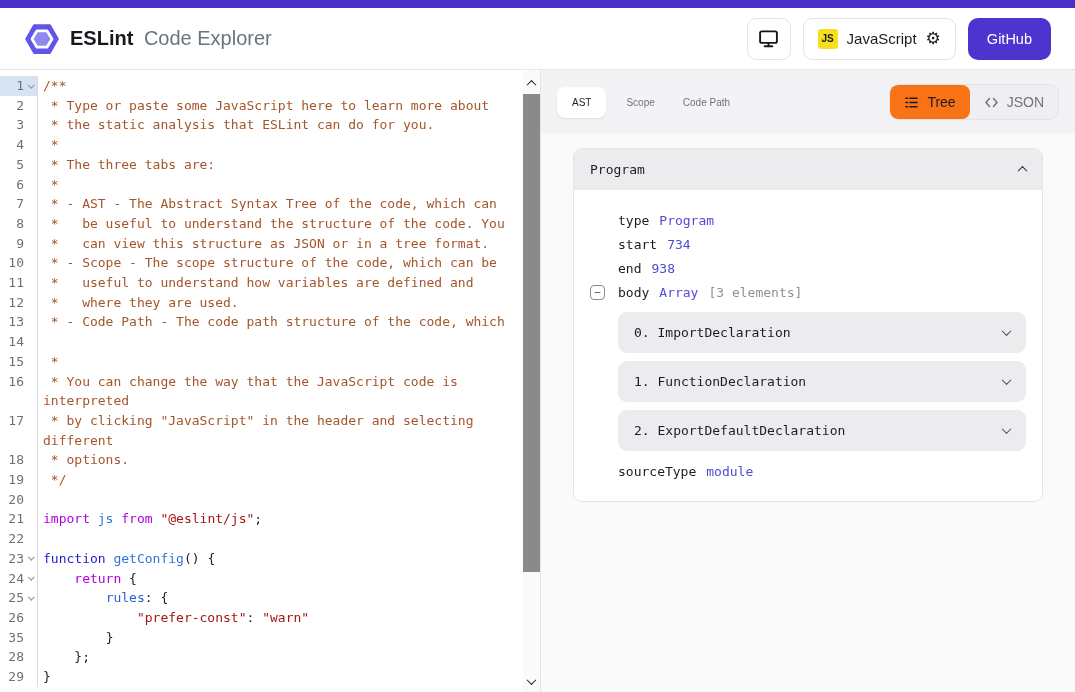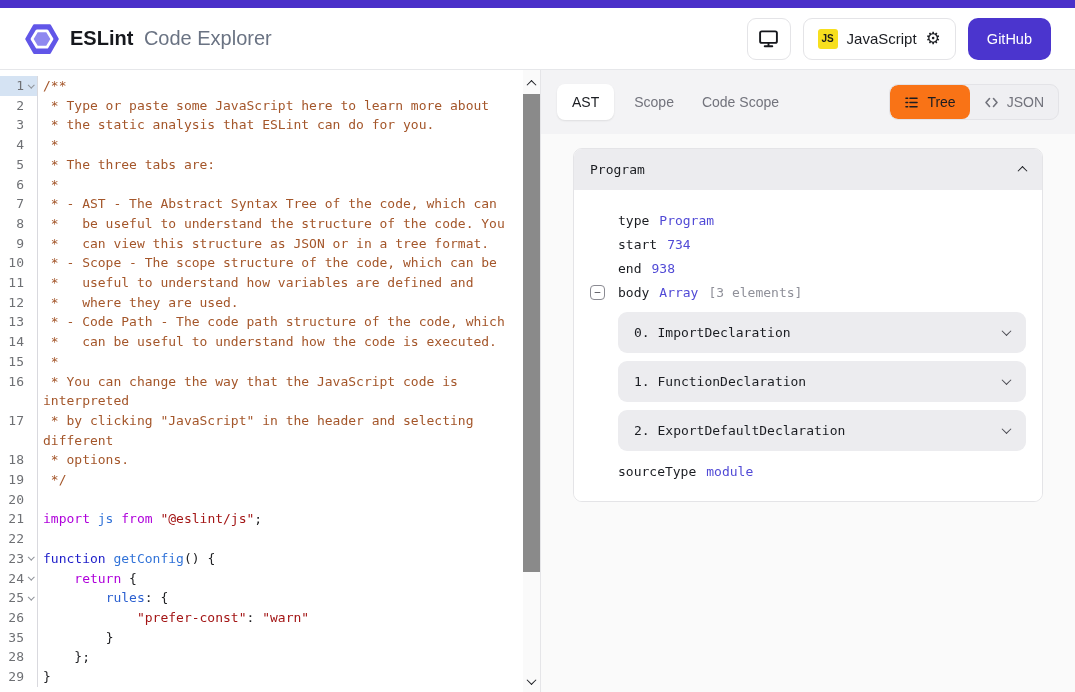--- a/index.html
+++ b/index.html
@@ -56,21 +56,21 @@
   .sb-thumb { position:absolute; top:24px; left:0; width:17px; height:478px; background:#8a8a8a; }
   .sb-down { position:absolute; bottom:4px; left:0; width:17px; height:14px;
              display:flex; align-items:center; justify-content:center; color:#1b1d22; }
 
   
   .rightpanel { flex:1; display:flex; flex-direction:column; border-left:1px solid #e5e5e8;
                 background:#fafafa; }
   .toolbar { height:64px; background:#f3f3f5; display:flex; align-items:center;
              justify-content:space-between; padding:0 16px; }
   .tabs { display:flex; align-items:center; gap:12px; }
-  .tab { font-size:14px; color:#72737c; padding:10px 8px; border-radius:8px; cursor:pointer; }
+  .tab { font-size:10px; color:#72737c; padding:10px 8px; border-radius:8px; cursor:pointer; }
   .tab.active { background:#fff; color:#1b1d22; padding:10px 15px;
                 box-shadow:0 1px 2px rgba(0,0,0,.09); }
   .toggle { display:flex; align-items:stretch; border:1px solid #e3e3e7; border-radius:9px;
             background:#efeff2; overflow:hidden; }
   .toggle-seg { display:flex; align-items:center; gap:8px; padding:9px 14px;
                 font-size:14px; color:#72737c; cursor:pointer; }
   .toggle-seg.active { background:#f97316; color:#1b1d22; border-radius:8px; }
 
   .content { flex:1; padding:14px 32px;text-align:center; }
   .card { background:#fff; border:1px solid #e4e4e7; border-radius:9px; overflow:hidden;
@@ -227,21 +227,20 @@
             <div class="lnum">13</div>
             <div class="fold"></div>
           </div>
           <div class="code"><span class="tk-c"> * - Code Path - The code path structure of the code, which</span></div>
         </div>
         <div class="ed-line">
           <div class="gutter">
             <div class="lnum">14</div>
             <div class="fold"></div>
           </div>
-          <div class="code"><span class="tk-c"> *   can be useful to understand how the code is executed.</span></div>
         </div>
         <div class="ed-line">
           <div class="gutter">
             <div class="lnum">15</div>
             <div class="fold"></div>
           </div>
           <div class="code"><span class="tk-c"> *</span></div>
         </div>
         <div class="ed-line">
           <div class="gutter">
@@ -357,21 +356,21 @@
           <i class="chev down"></i>
         </div>
     </div>
   </div>
 
   <div class="rightpanel">
     <div class="toolbar">
       <div class="tabs">
         <div class="tab active">AST</div>
         <div class="tab">Scope</div>
-        <div class="tab">Code Scope</div>
+        <div class="tab">Code Path</div>
       </div>
       <div class="toggle">
         <div class="toggle-seg active">
           <svg class="icon-svg" width="15" height="15" viewBox="0 0 15 15" stroke="#1b1d22" stroke-width="1.6" stroke-linecap="round">
             <path d="M2 3.2h1.6 M6 3.2h7 M2 7.5h1.6 M6 7.5h7 M2 11.8h1.6 M6 11.8h7"></path>
           </svg>
           <span>Tree</span>
         </div>
         <div class="toggle-seg">
           <svg class="icon-svg" width="15" height="15" viewBox="0 0 15 15" fill="none" stroke="#72737c" stroke-width="1.6" stroke-linecap="round" stroke-linejoin="round">

